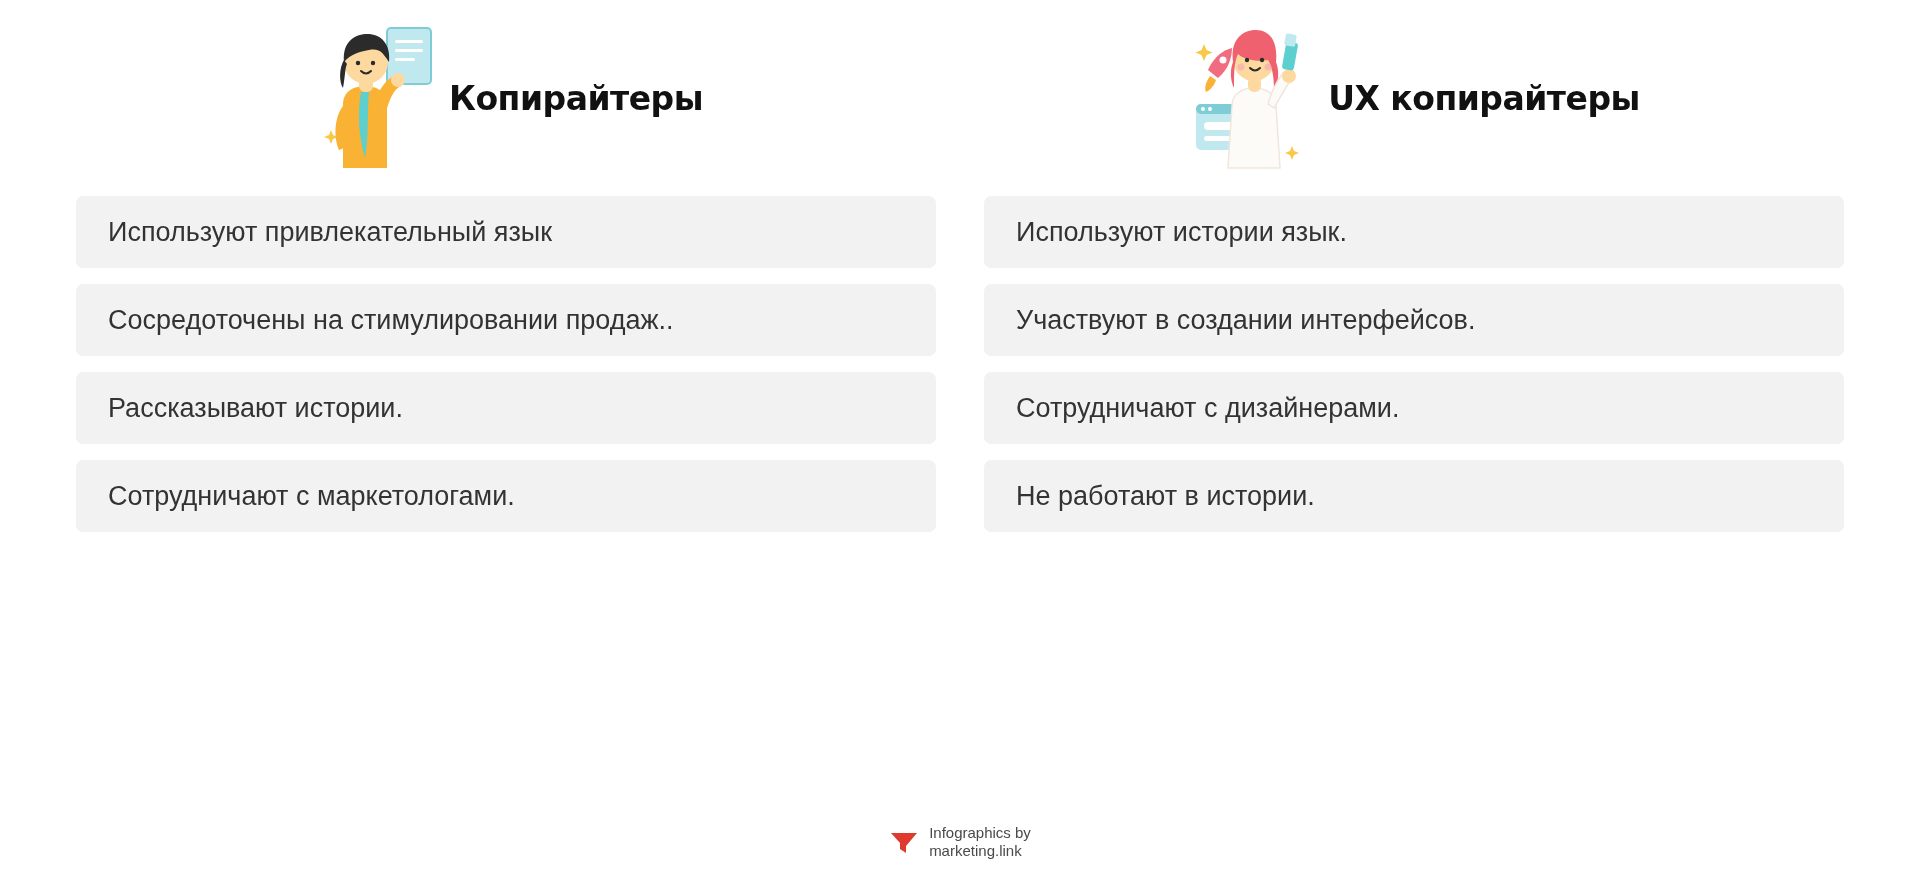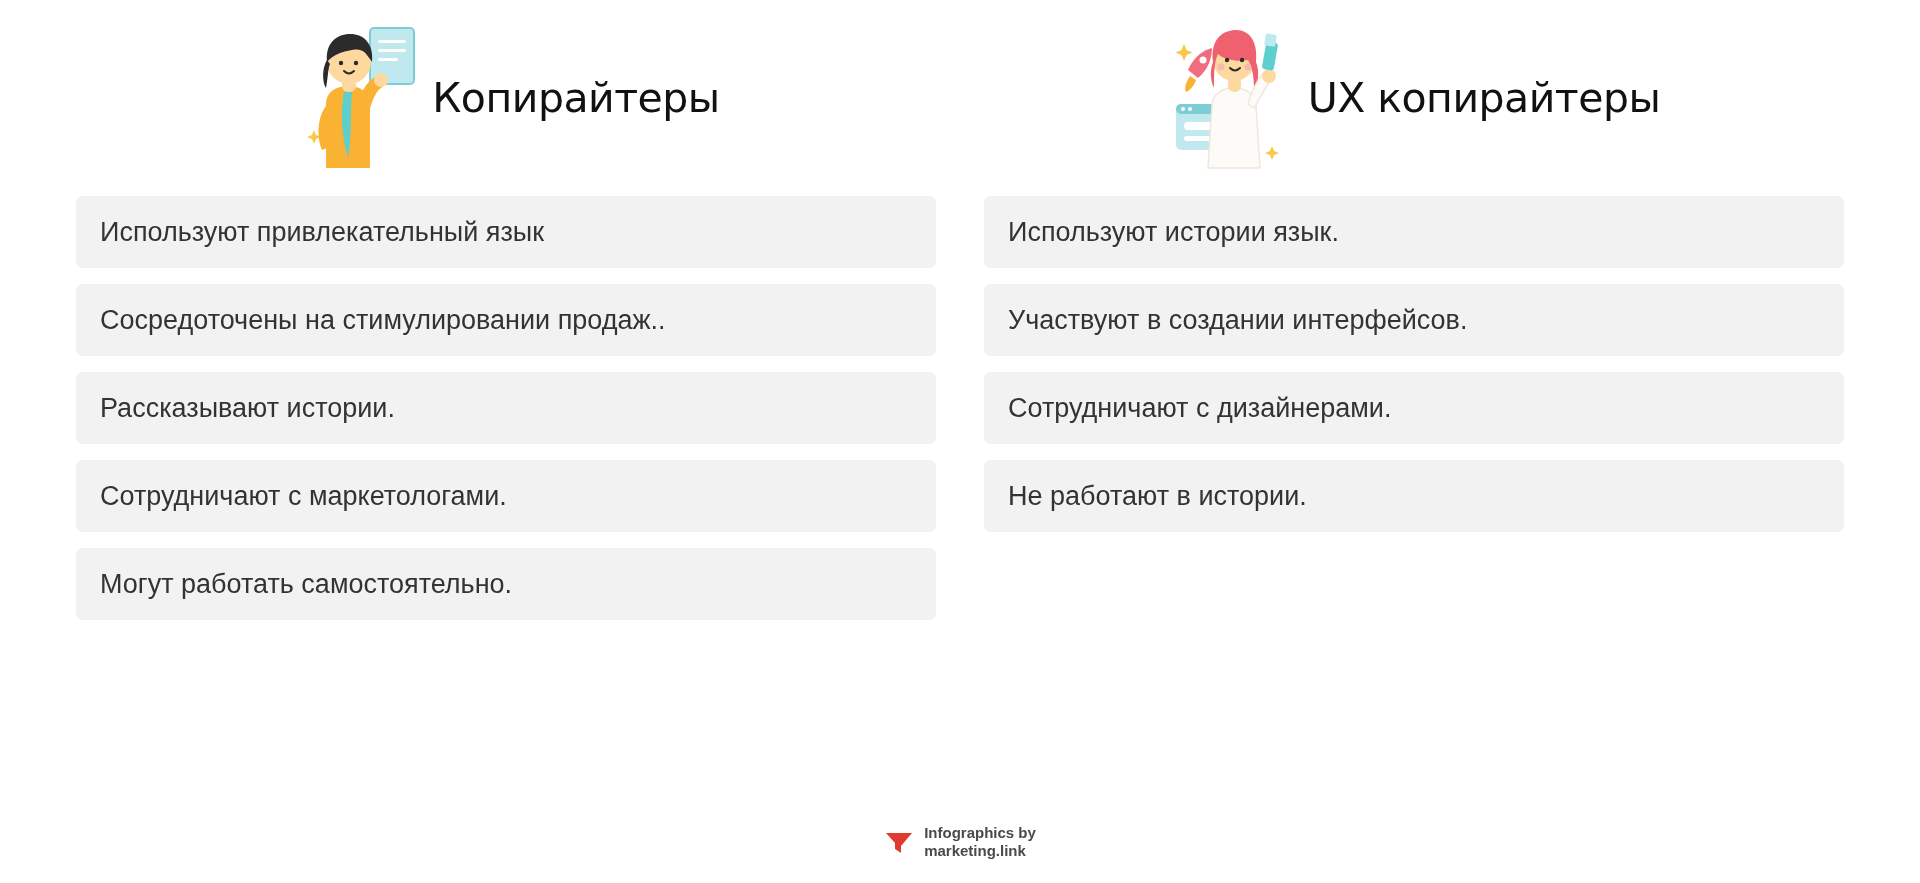--- a/index.html
+++ b/index.html
@@ -33,22 +33,22 @@
   }
   .col-header {
     display: flex;
     align-items: center;
     justify-content: center;
     height: 196px;
     gap: 10px;
   }
   .col-title {
     font-family: "DejaVu Sans", sans-serif;
-    font-weight: normal;
-    font-size: 41px;
+    font-weight: bold;
+    font-size: 33px;
     letter-spacing: -0.5px;
     color: #111111;
     white-space: nowrap;
   }
   .illus {
     width: 130px;
     height: 160px;
     position: relative;
     flex: 0 0 auto;
   }
@@ -63,31 +63,31 @@
     margin-bottom: 16px;
     overflow: hidden;
   }
   .row-text {
     font-family: "Liberation Sans", sans-serif;
     font-size: 27px;
     color: #333333;
     white-space: nowrap;
     overflow: hidden;
     text-overflow: clip;
+    margin-left: 8px;
   }
   .footer {
     position: absolute;
     left: 0;
     right: 0;
     bottom: 22px;
     display: flex;
     justify-content: center;
     align-items: center;
     gap: 10px;
-    font-weight: bold;
   }
   .footer-logo {
     width: 30px;
     height: 26px;
     flex: 0 0 auto;
   }
   .footer-text {
     font-family: "Liberation Sans", sans-serif;
     font-size: 15px;
     line-height: 1.25;
@@ -142,23 +142,20 @@
         <span class="row-text">Используют привлекательный язык</span>
       </div>
       <div class="row">
         <span class="row-text">Сосредоточены на стимулировании продаж..</span>
       </div>
       <div class="row">
         <span class="row-text">Рассказывают истории.</span>
       </div>
       <div class="row">
         <span class="row-text">Сотрудничают с маркетологами.</span>
-      </div>
-      <div class="row">
-        <span class="row-text">Могут работать самостоятельно.</span>
       </div>
     </div>
 
     <div class="column">
       <div class="col-header">
         <div class="illus">
           <svg viewBox="0 0 130 160" width="130" height="160" xmlns="http://www.w3.org/2000/svg">
 
             <path d="M16 26 l2.5 6 6 2.5 -6 2.5 -2.5 6 -2.5 -6 -6 -2.5 6 -2.5z" fill="#f9c846"></path>
             <path d="M104 128 l2 5 5 2 -5 2 -2 5 -2 -5 -5 -2 5 -2z" fill="#f9c846"></path>

